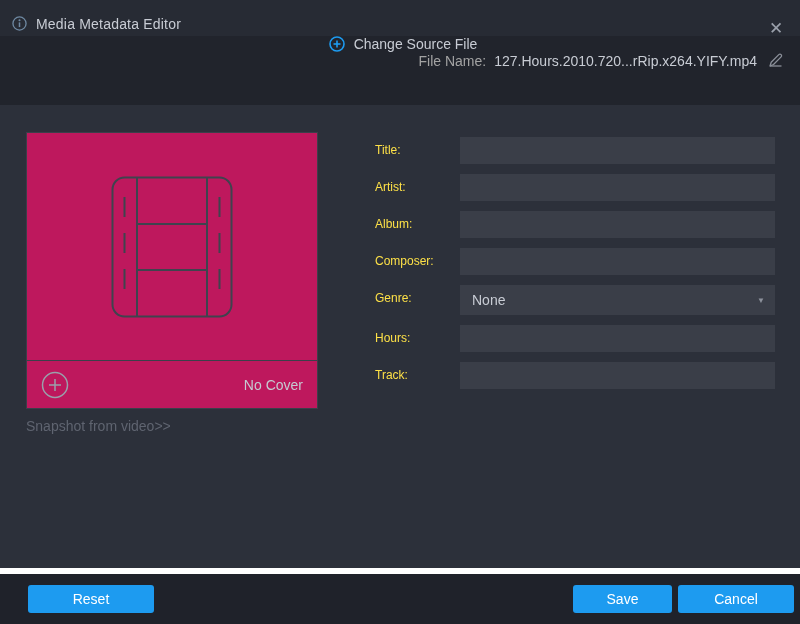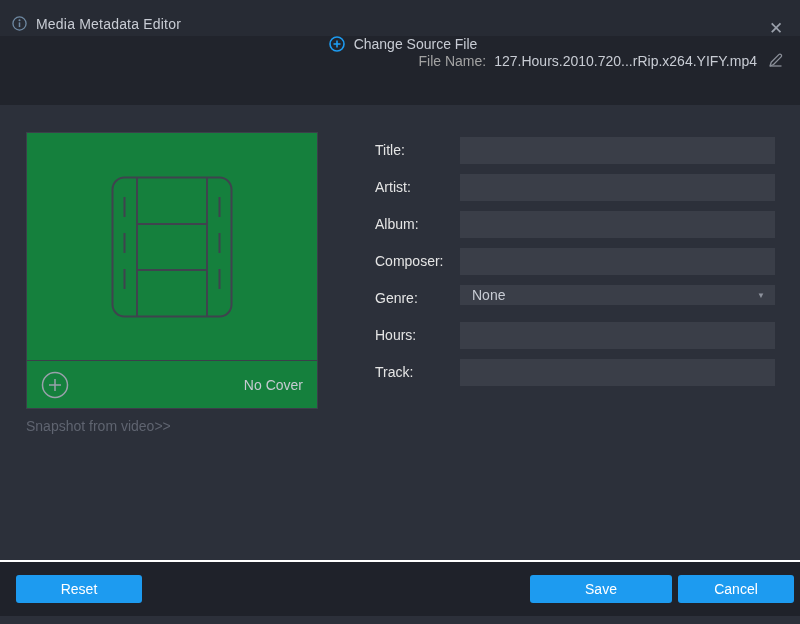--- a/index.html
+++ b/index.html
@@ -66,21 +66,21 @@
     position: absolute; left: 0; top: 105px; right: 0;
     height: 463px;
     background: #2c303a;
   }
 
   
   .cover-box {
     position: absolute; left: 26px; top: 27px;
     width: 292px;
     border: 1px solid #3b3f4a;
-    background: #15803d;
+    background: #be185d;
   }
   .cover-area {
     height: 227px;
     display: flex; align-items: center; justify-content: center;
   }
   .no-cover-row {
     height: 48px;
     border-top: 1px solid #3b3f4a;
     display: flex; align-items: center;
     padding: 0 14px;
@@ -99,35 +99,35 @@
   
   .form {
     position: absolute; left: 375px; top: 32px; right: 25px;
   }
   .form-row {
     display: flex;
     margin-bottom: 10px;
   }
   .form-label {
     width: 85px; flex: 0 0 85px;
-    font-size: 14px; color: #e5e5e5;
+    font-size: 12px; color: #fde047;
     line-height: 27px;
   }
   .form-input {
     flex: 1;
     height: 27px;
     background: #3a3e48;
     border: none; outline: none;
     color: #d0d4db; font-size: 14px;
     font-family: "Liberation Sans", "DejaVu Sans", sans-serif;
     padding: 0 10px;
   }
   .select-box {
     flex: 1;
-    height: 20px;
+    height: 30px;
     background: #3a3e48;
     display: flex; align-items: center;
     padding: 0 10px 0 12px;
     cursor: pointer;
   }
   .select-value { font-size: 14px; color: #c8ccd4; }
   .select-arrow {
     margin-left: auto;
     font-size: 8px; color: #8d929c;
   }
@@ -136,38 +136,38 @@
     height: 111px;
     background: #3a3e48;
     border: none; outline: none; resize: none;
     color: #d0d4db; font-size: 14px;
     font-family: "Liberation Sans", "DejaVu Sans", sans-serif;
     padding: 5px 10px;
   }
 
   
   .bottom-bar {
-    position: absolute; left: 0; bottom: 8px; right: 0;
+    position: absolute; left: 0; bottom: 0; right: 0;
     height: 56px;
     background: #1f222a;
-    border-top: 2px solid #ffffff;
-    display: flex; align-items: center;
-    padding: 0 6px 0 16px;
+    border-top: 6px solid #ffffff;
+    display: flex; align-items: center;
+    padding: 0 6px 0 28px;
   }
   .btn {
     height: 28px;
     background: #1d9bf0;
     color: #ffffff;
     font-size: 14px;
     font-family: "Liberation Sans", "DejaVu Sans", sans-serif;
     border: none; border-radius: 3px;
     cursor: pointer;
   }
   .btn-reset { width: 126px; }
-  .btn-save  { width: 142px; margin-left: auto; }
+  .btn-save  { width: 99px; margin-left: auto; }
   .btn-cancel{ width: 116px; margin-left: 6px; }
 </style>
 </head>
 <body>
 
 <div class="window">
 
   <div class="titlebar">
     <svg class="info-icon" viewBox="0 0 16 16">
       <circle cx="8" cy="8" r="7" fill="none" stroke="#6f89a2" stroke-width="1.4"></circle>

